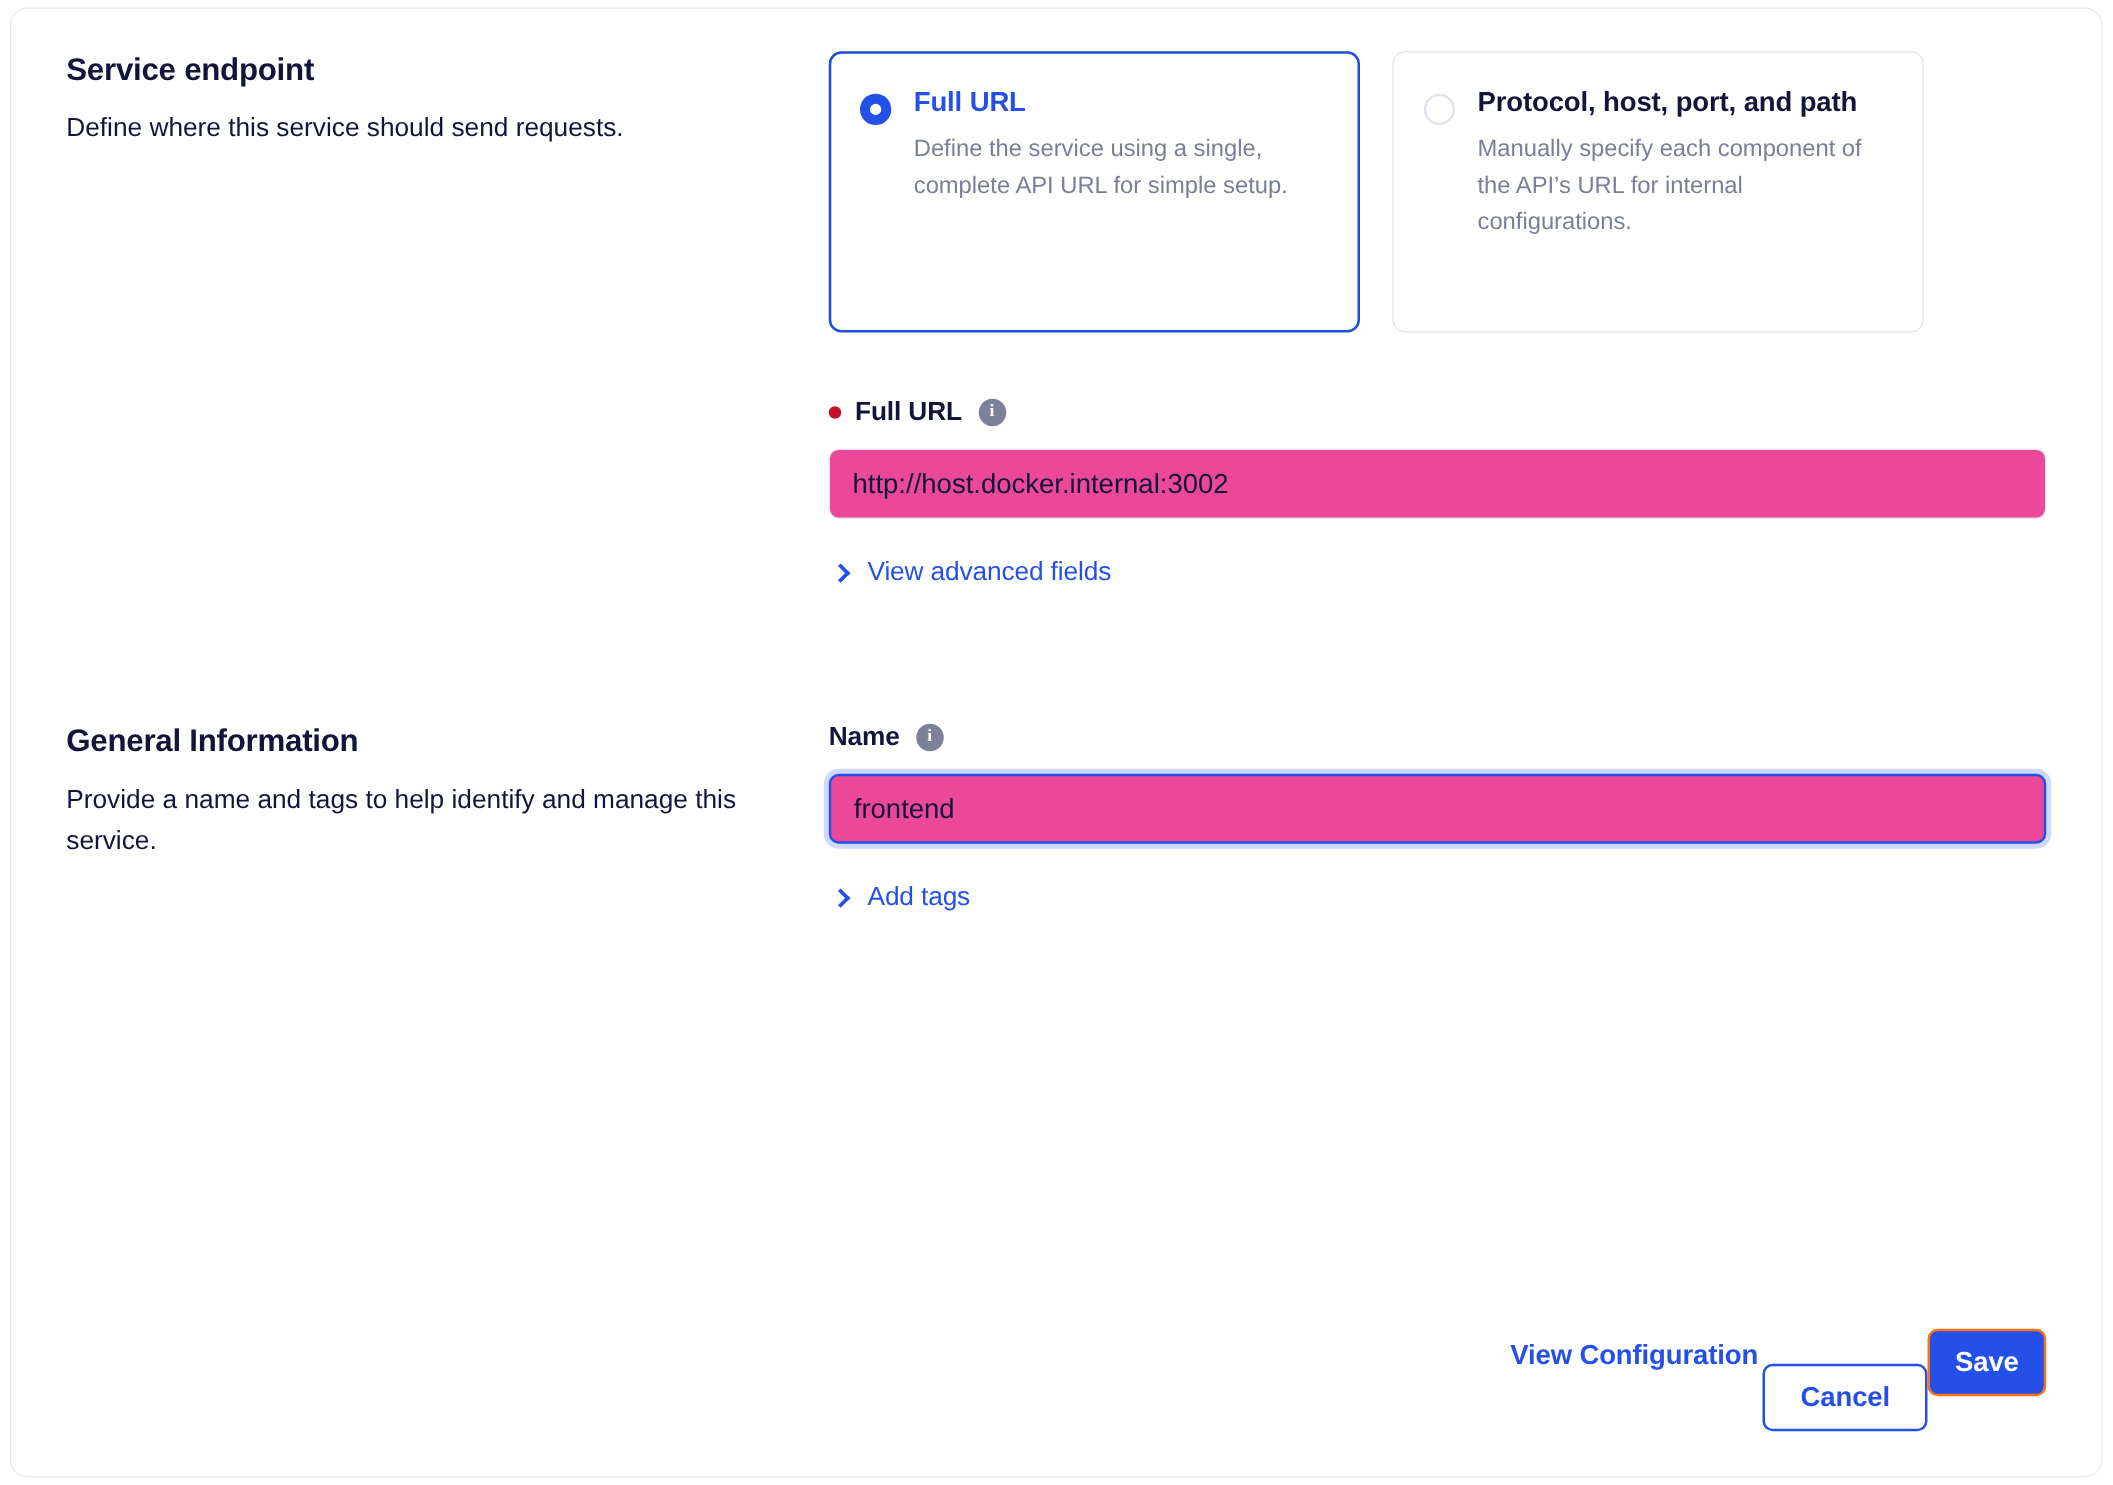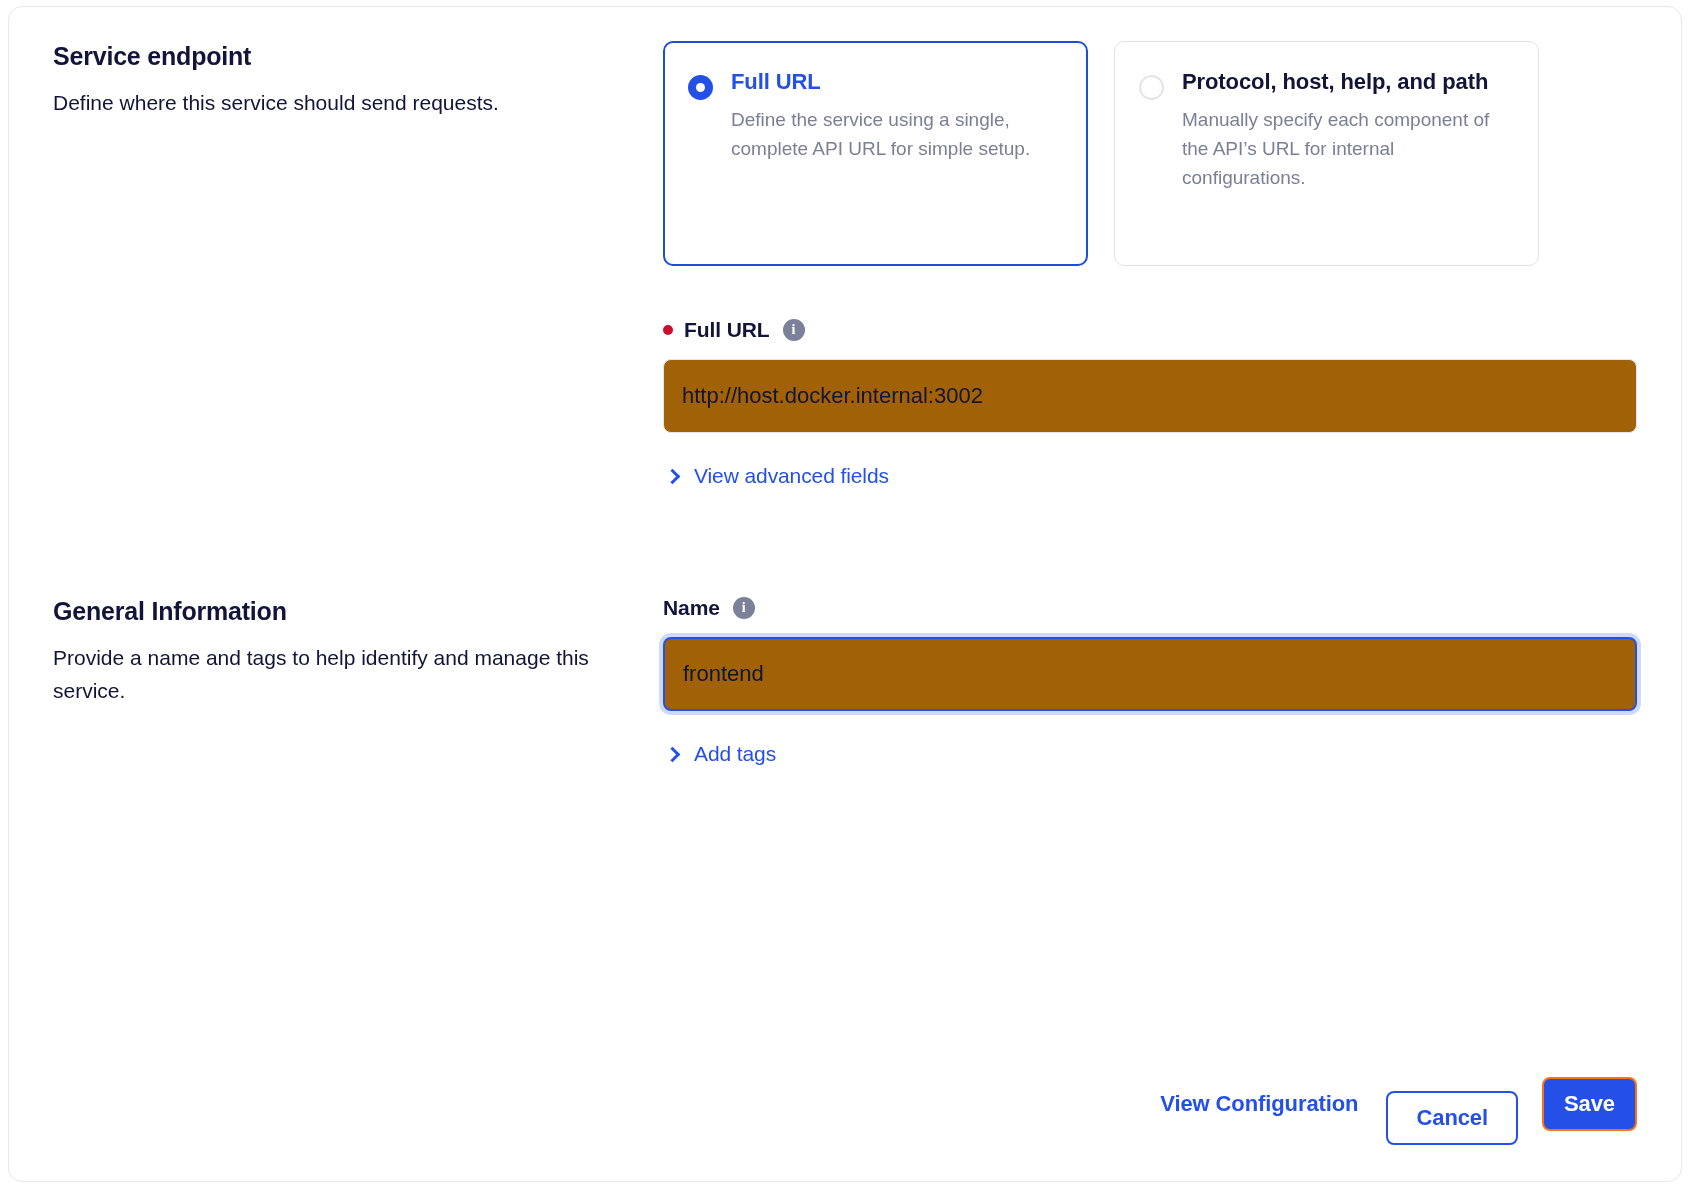--- a/index.html
+++ b/index.html
@@ -147,24 +147,24 @@
     font-family: "Liberation Serif", serif;
     display: inline-flex;
     align-items: center;
     justify-content: center;
     line-height: 1;
     cursor: pointer;
     margin-left: 4px;
   }
   .text-input {
     width: 100%;
-    height: 74px;
+    height: 56px;
     border: 1px solid #e1e4ec;
     border-radius: 8px;
-    background: #a16207;
+    background: #ec4899;
     font-family: "Liberation Sans", sans-serif;
     font-size: 22px;
     color: #121439;
     padding: 10px 18px;
     outline: none;
   }
   .text-input::placeholder { color: #9aa0b4; }
   .text-input.focused {
     border: 2px solid #2450e8;
     box-shadow: 0 0 0 4px #cfd9fb;
@@ -197,22 +197,21 @@
     color: #2450e8;
     letter-spacing: -0.1px;
   }
 
   
   .footer {
     position: absolute;
     right: 44px;
     bottom: 36px;
     display: flex;
-    align-items: center;
-    gap: 24px;
+    align-items: flex-start;
   }
   .link-btn {
     background: none;
     border: none;
     font-family: "Liberation Sans", sans-serif;
     font-size: 22px;
     font-weight: bold;
     color: #2450e8;
     cursor: pointer;
     padding: 8px 4px;
@@ -267,21 +266,21 @@
             <span class="radio-dot on"></span>
             <div class="radio-body">
               <p class="radio-title">Full URL</p>
               <p class="radio-desc">Define the service using a single, complete API URL for simple setup.</p>
             </div>
           </div>
 
           <div class="radio-card">
             <span class="radio-dot"></span>
             <div class="radio-body">
-              <p class="radio-title">Protocol, host, help, and path</p>
+              <p class="radio-title">Protocol, host, port, and path</p>
               <p class="radio-desc">Manually specify each component of the API’s URL for internal configurations.</p>
             </div>
           </div>
 
         </div>
 
         <div class="field-block">
           <div class="field-label-row">
             <span class="req-dot"></span>
             <span class="field-label">Full URL</span>

